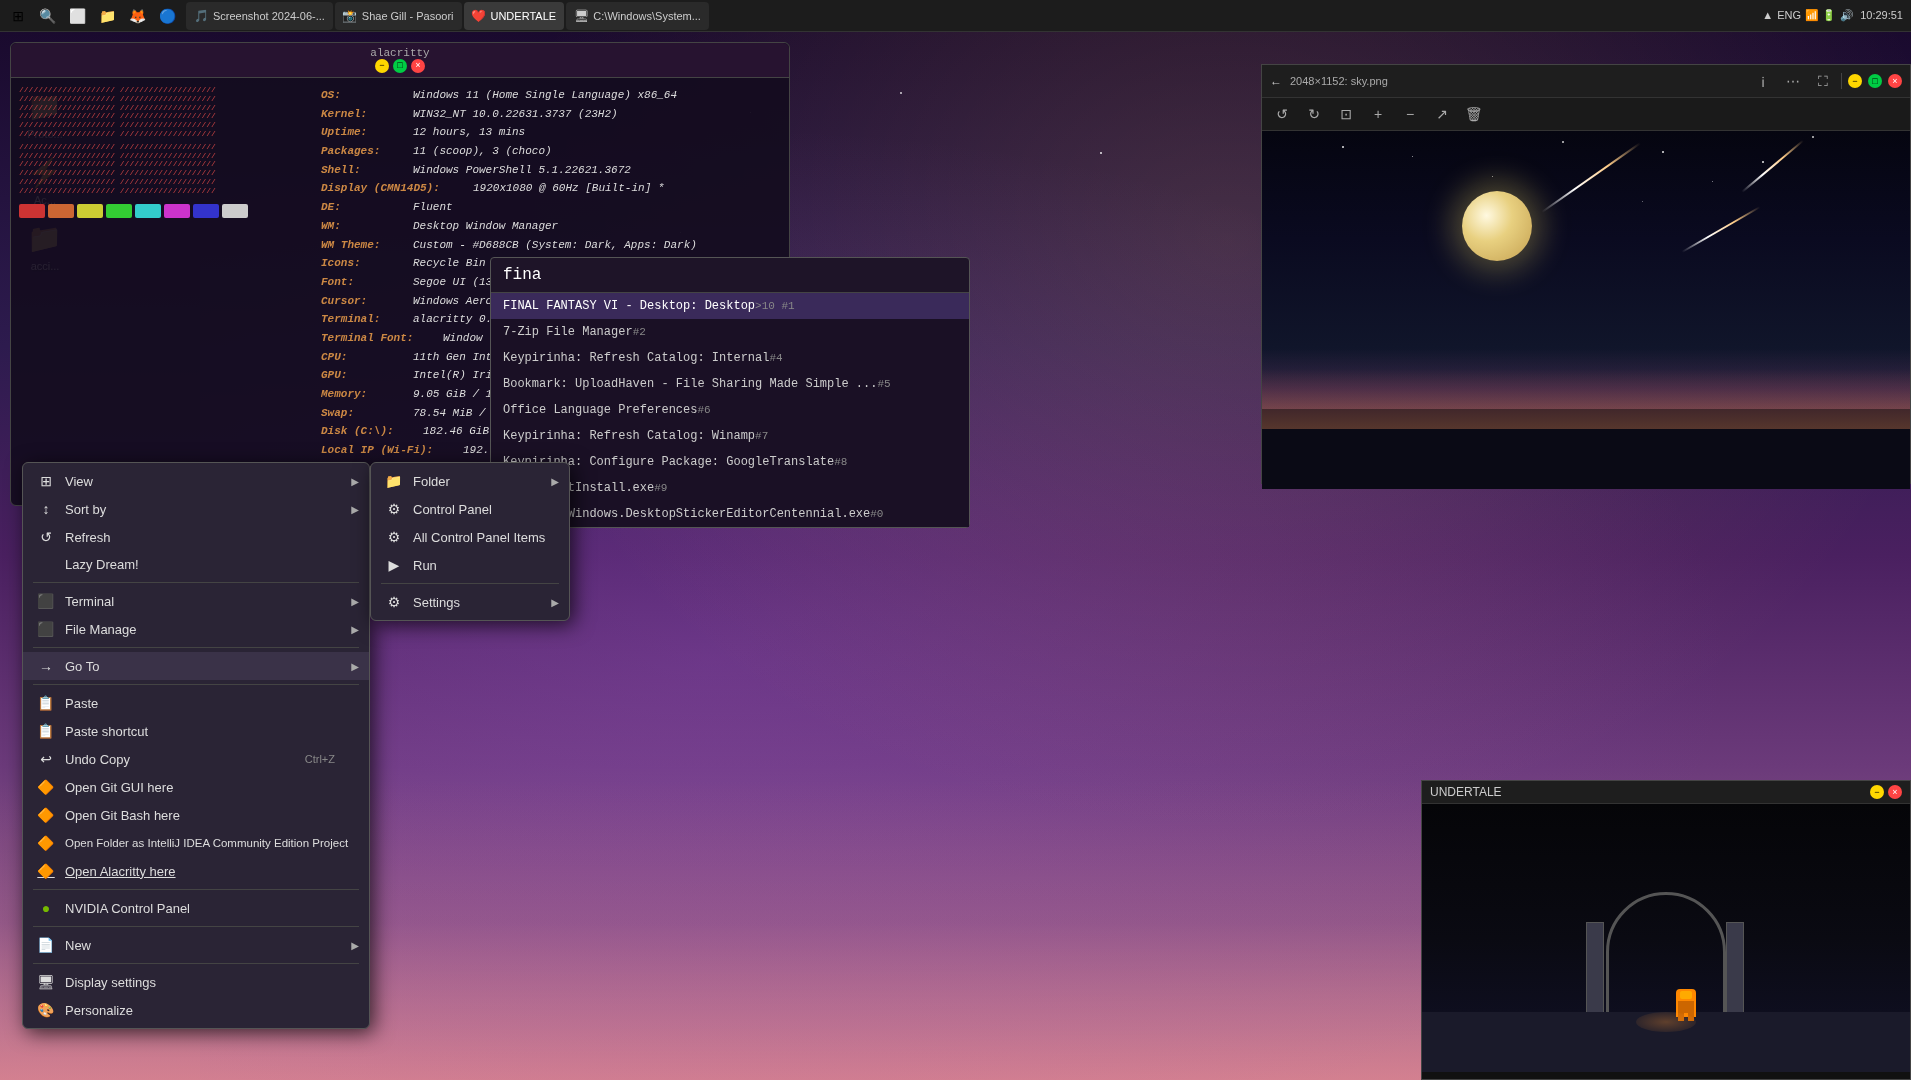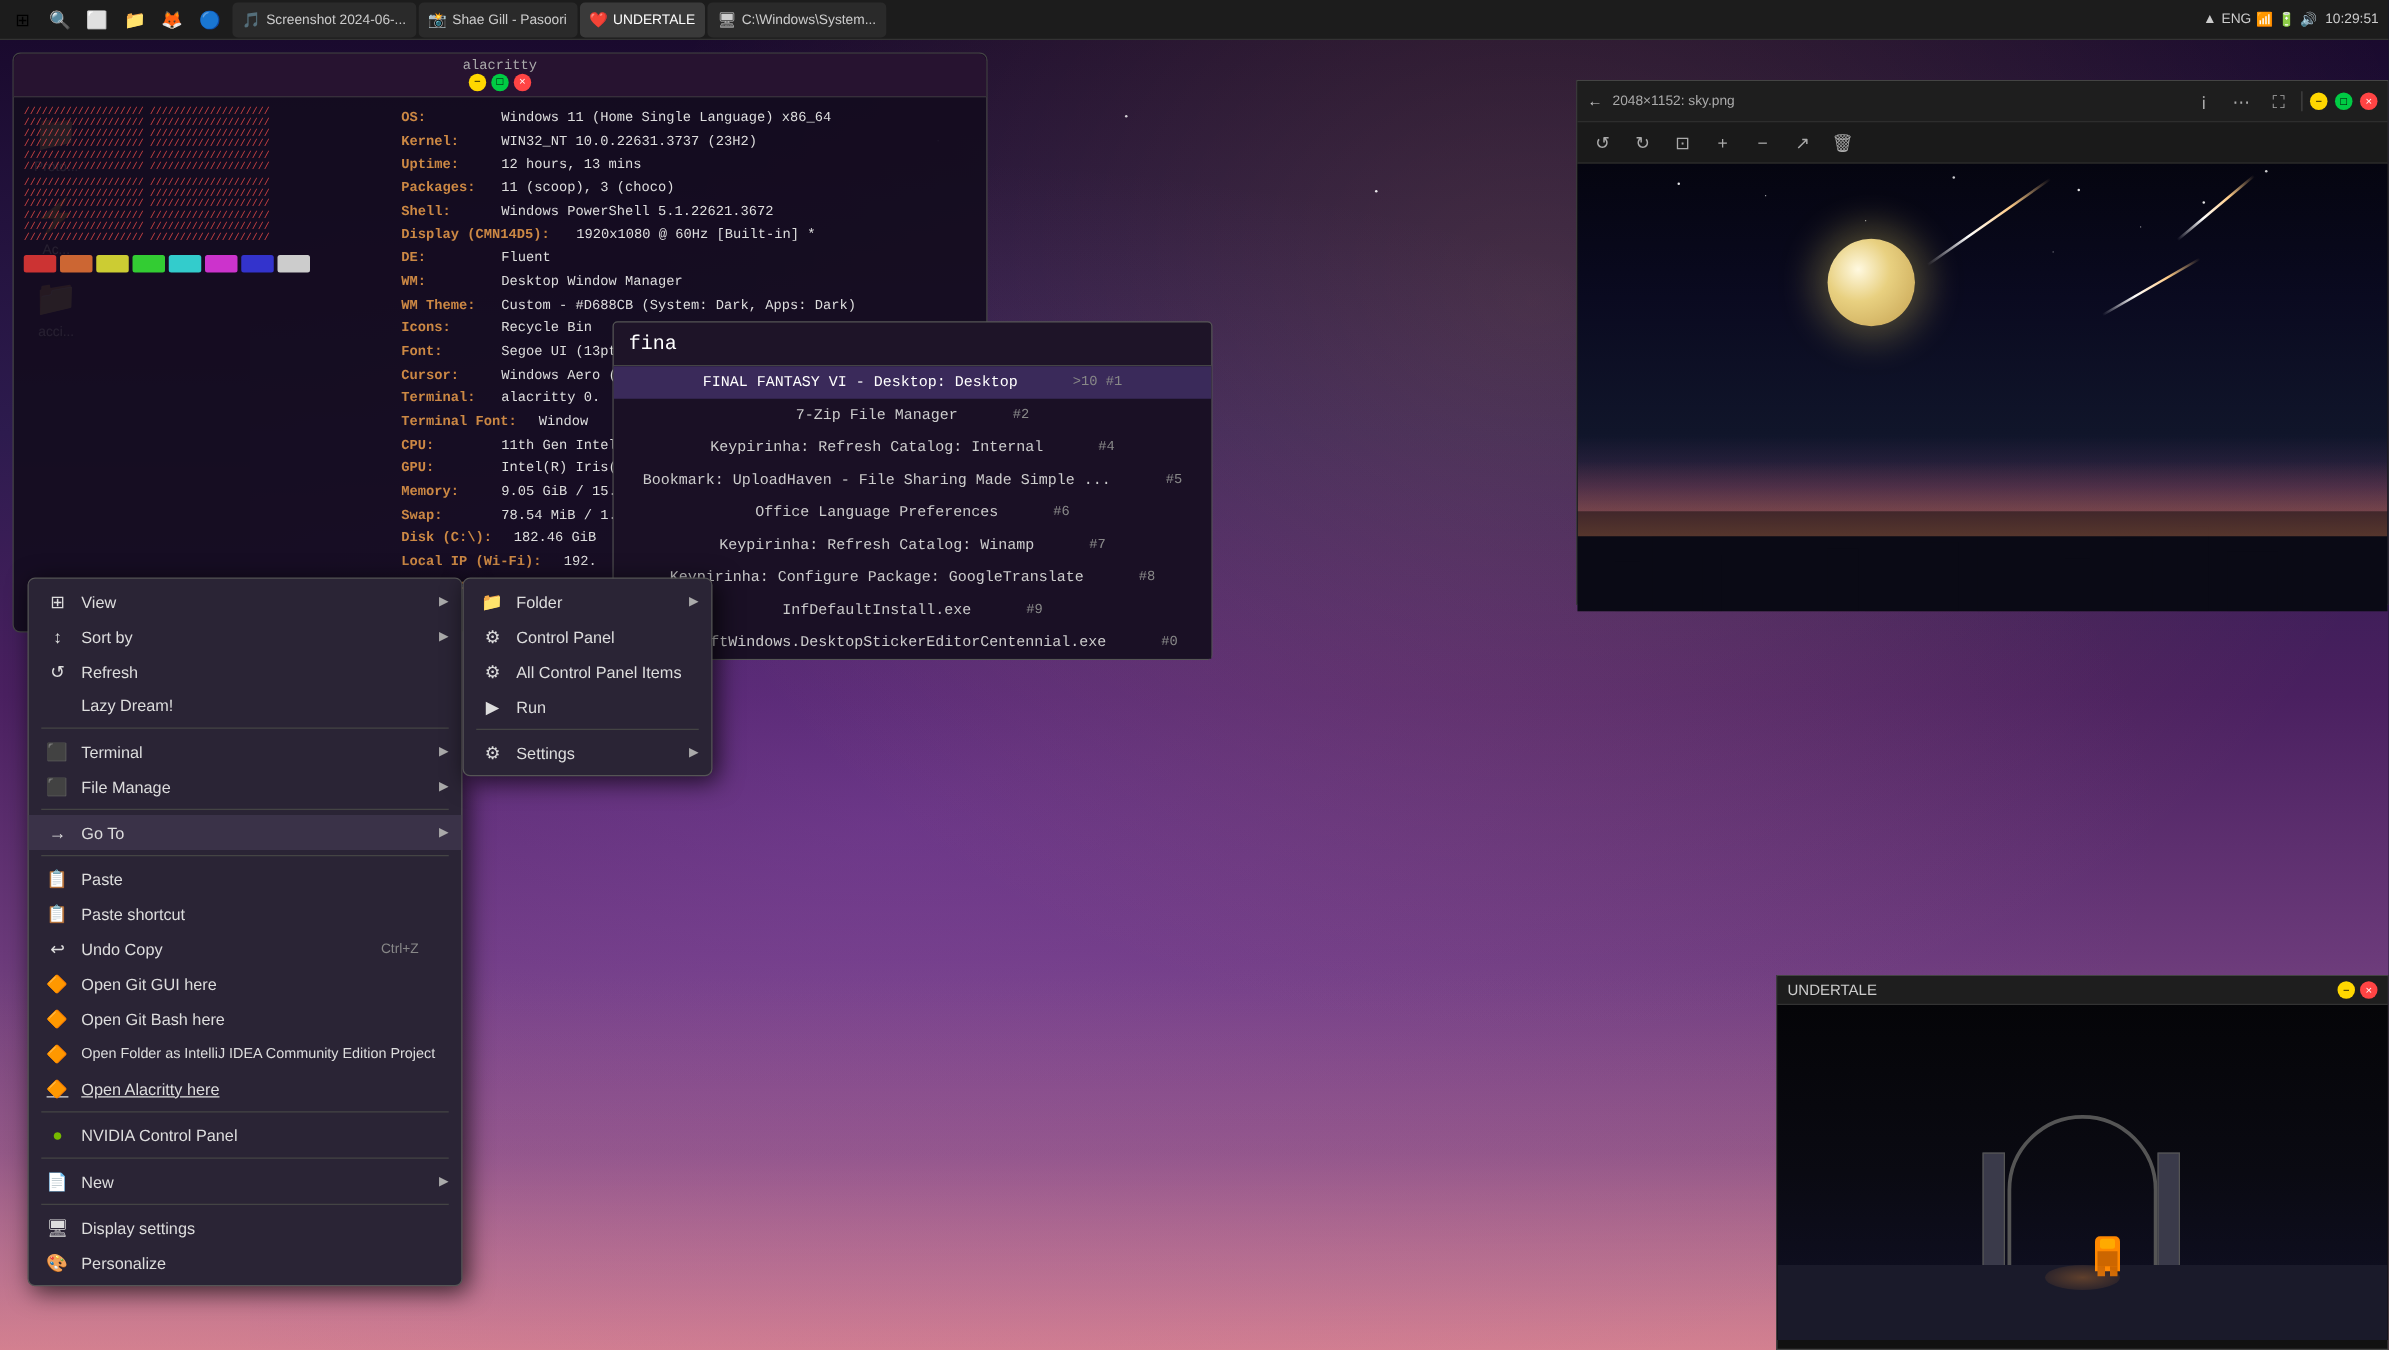--- a/index.html
+++ b/index.html
@@ -131,21 +131,21 @@
       flex-shrink: 0;
       font-size: 9px;
       line-height: 1.2;
       color: #cc4444;
     }
     .neofetch-info {
       flex: 1;
       font-size: 11px;
       line-height: 1.7;
     }
-    .info-line { display: flex; gap: 0; }
+    .info-line { display: flex; gap: 12px; font-style: italic; }
     .info-key { color: #cc8844; font-weight: bold; min-width: 80px; }
     .info-val { color: #dddddd; }
 
     
     .keypirinha-overlay {
       position: absolute;
       top: 225px;
       left: 490px;
       width: 480px;
       background: #1e1428;
@@ -160,24 +160,23 @@
       color: #fff;
       background: transparent;
       border-bottom: 1px solid #444;
     }
     .keypirinha-results { background: #1a1025; }
     .keypirinha-item {
       padding: 6px 12px;
       font-size: 12px;
       color: #ccc;
       display: flex;
-      justify-content: center;
+      justify-content: flex-start;
       align-items: center;
       cursor: pointer;
-      gap: 44px;
     }
     .keypirinha-item.selected {
       background: #3a2a5a;
       color: #fff;
     }
     .keypirinha-num { color: #888; font-size: 11px; }
 
     
     .context-menu {
       position: absolute;

